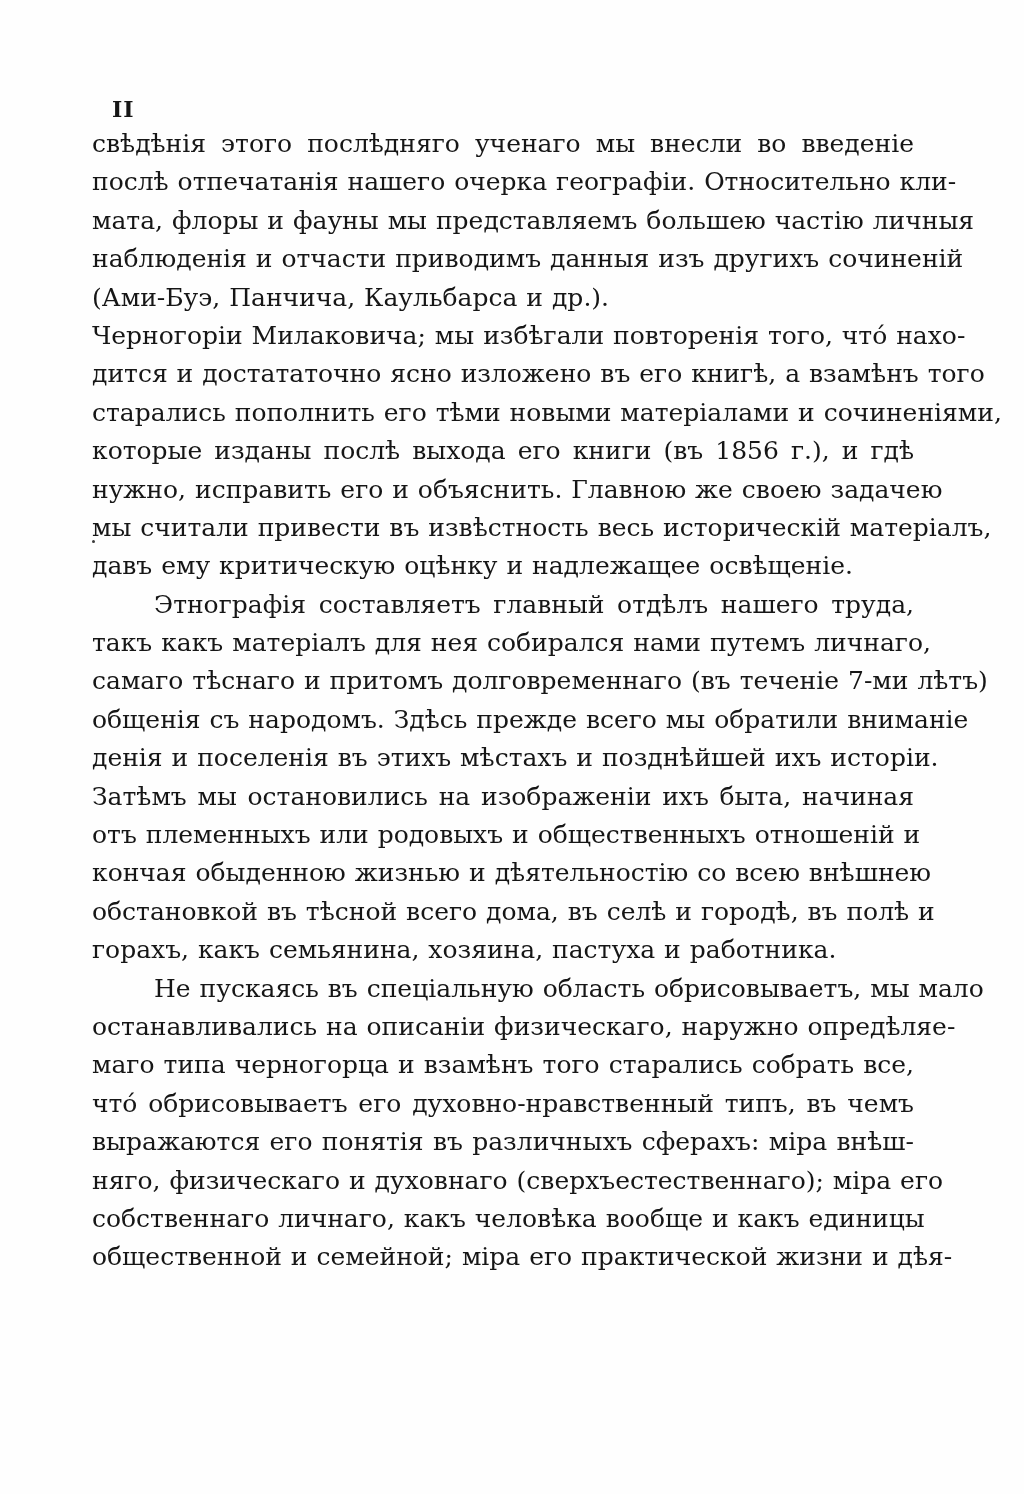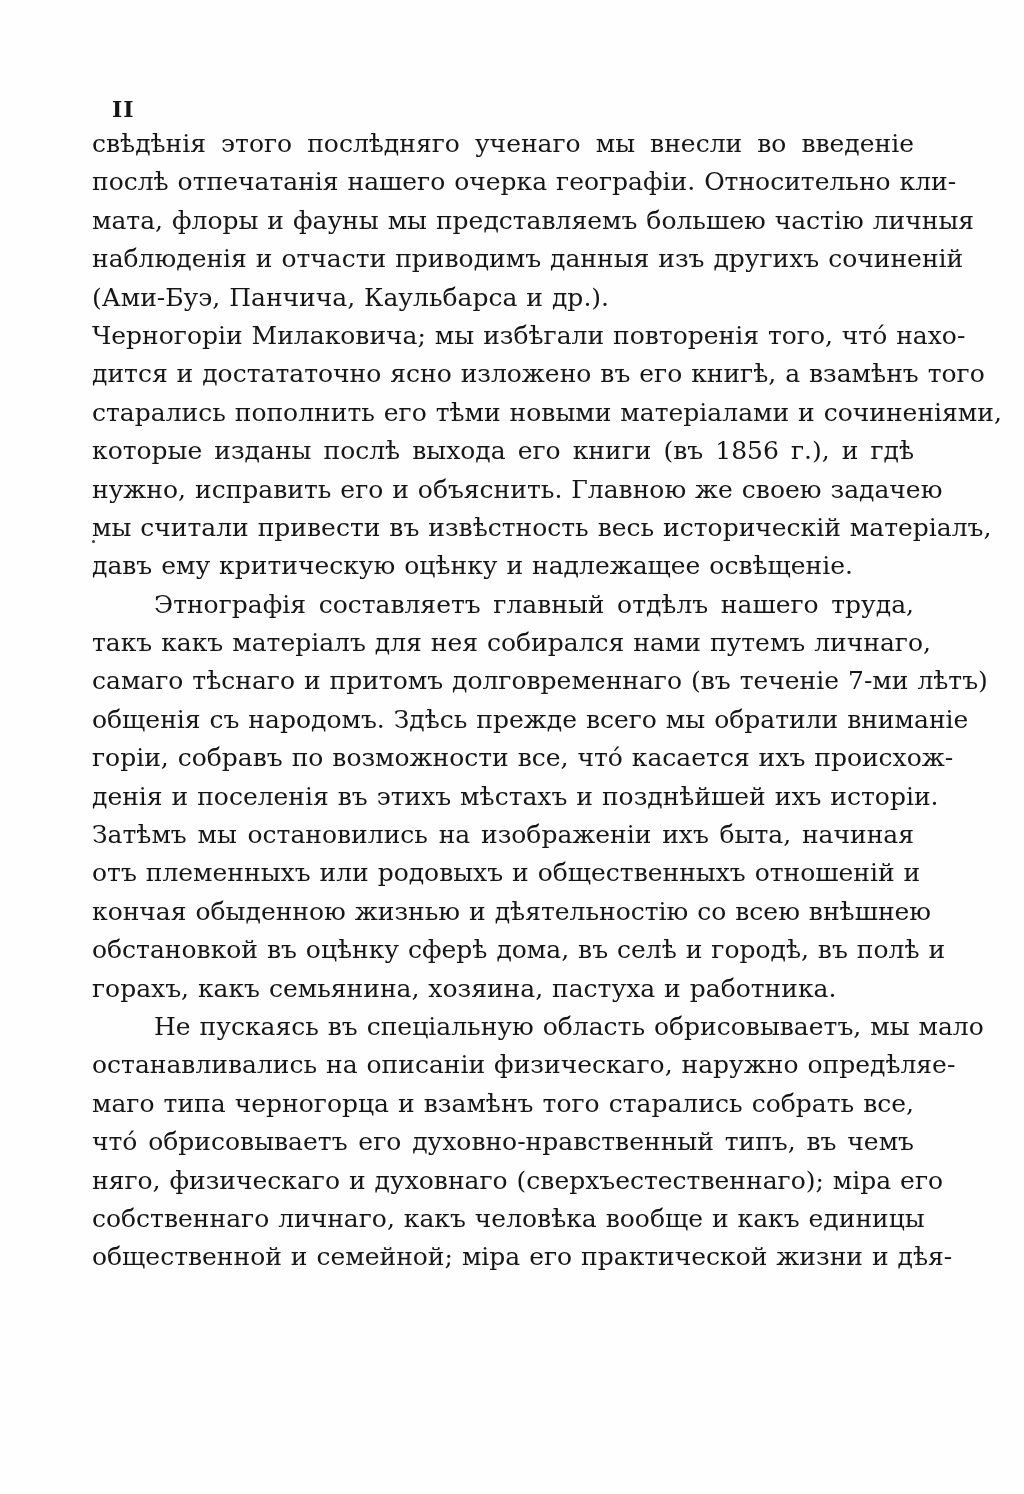--- a/index.html
+++ b/index.html
@@ -92,33 +92,33 @@
       <div class="line">нужно, исправить его и объяснить. Главною же своею задачею</div>
       <div class="line">мы считали привести въ извѣстность весь историческій матеріалъ,</div>
       <div class="line end">давъ ему критическую оцѣнку и надлежащее освѣщеніе.</div>
     </div>
 
     <div class="paragraph">
       <div class="line first">Этнографія составляетъ главный отдѣлъ нашего труда,</div>
       <div class="line">такъ какъ матеріалъ для нея собирался нами путемъ личнаго,</div>
       <div class="line">самаго тѣснаго и притомъ долговременнаго (въ теченіе 7-ми лѣтъ)</div>
       <div class="line">общенія съ народомъ. Здѣсь прежде всего мы обратили вниманіе</div>
-      <div class="line">горіи, собравъ по возможности все, что́ касается ихъ происхож-</div>
       <div class="line">денія и поселенія въ этихъ мѣстахъ и позднѣйшей ихъ исторіи.</div>
       <div class="line">Затѣмъ мы остановились на изображеніи ихъ быта, начиная</div>
       <div class="line">отъ племенныхъ или родовыхъ и общественныхъ отношеній и</div>
       <div class="line">кончая обыденною жизнью и дѣятельностію со всею внѣшнею</div>
-      <div class="line">обстановкой въ оцѣнку сферѣ дома, въ селѣ и городѣ, въ полѣ и</div>
+      <div class="line">обстановкой въ тѣсной всего дома, въ селѣ и городѣ, въ полѣ и</div>
       <div class="line end">горахъ, какъ семьянина, хозяина, пастуха и работника.</div>
     </div>
 
     <div class="paragraph">
       <div class="line first">Не пускаясь въ спеціальную область обрисовываетъ, мы мало</div>
       <div class="line">останавливались на описаніи физическаго, наружно опредѣляе-</div>
       <div class="line">маго типа черногорца и взамѣнъ того старались собрать все,</div>
       <div class="line">что́ обрисовываетъ его духовно-нравственный типъ, въ чемъ</div>
+      <div class="line">выражаются его понятія въ различныхъ сферахъ: міра внѣш-</div>
       <div class="line">няго, физическаго и духовнаго (сверхъестественнаго); міра его</div>
       <div class="line">собственнаго личнаго, какъ человѣка вообще и какъ единицы</div>
       <div class="line">общественной и семейной; міра его практической жизни и дѣя-</div>
     </div>
 
   </div>
 </div>
 
 </body></html>

